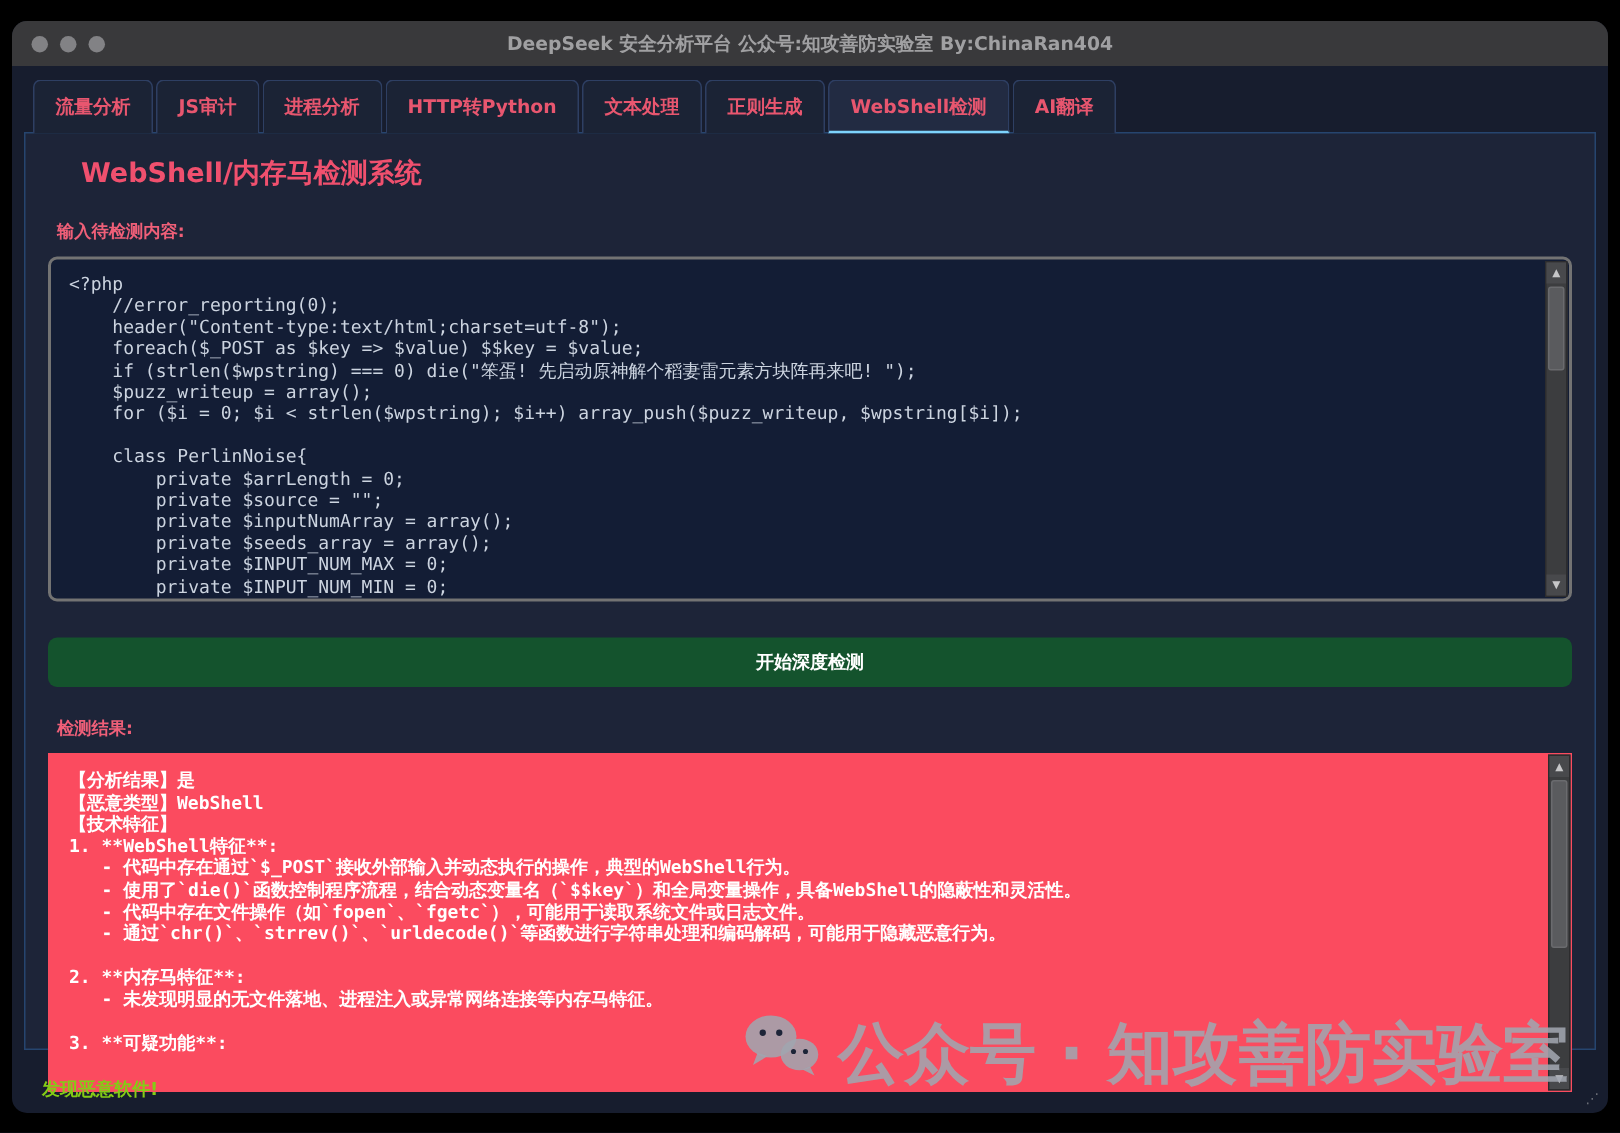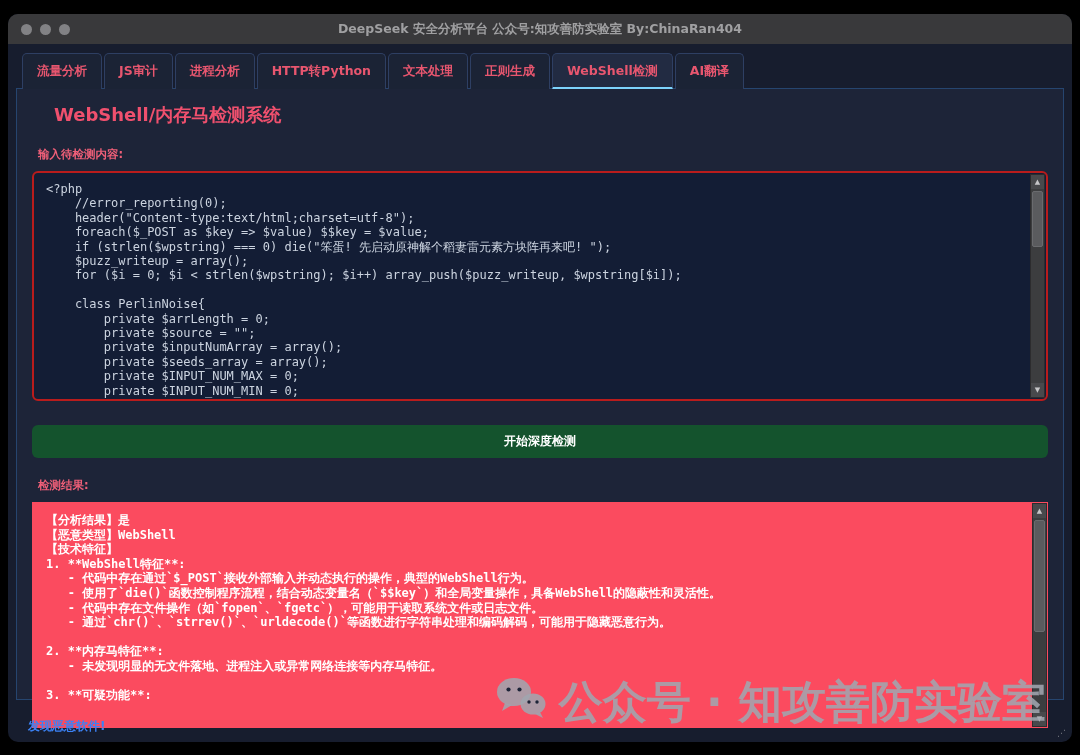--- a/index.html
+++ b/index.html
@@ -25,21 +25,21 @@
   .tab.active { background:#222b42; border-bottom:2px solid #7dd3fc; padding-bottom:7px; }
 
   
   .pane { position:absolute; left:8px; right:8px; top:74px; bottom:42px;
           background:#1d2438; border:1px solid #26456f; padding:0 15px; }
 
   .page-title { color:#f0506e; font-size:18px; font-weight:bold; margin:14px 0 0 22px; }
   .field-label { color:#ef5f78; font-size:11.5px; font-weight:bold; margin:20px 0 0 6px; }
 
   .codebox { position:relative; margin-top:9px; height:230px;
-             background:#131d35; border:2px solid #b91c1c; border-radius:6px;
+             background:#131d35; border:2px solid #737373; border-radius:6px;
              overflow:hidden; }
   .codebox pre { font-family:"DejaVu Sans Mono", monospace; font-size:12px;
                  line-height:14.4px; color:#ccd4e0; padding:9px 28px 0 12px;
                  white-space:pre; }
 
   .detect-btn { display:flex; align-items:center; justify-content:center;
                 margin-top:24px; height:33px; width:100%;
                 background:#14532d; border:none; border-radius:6px;
                 color:#fff; font-size:12px; font-weight:bold;
                 font-family:"DejaVu Sans", sans-serif; cursor:pointer; }
@@ -56,21 +56,21 @@
   .sbtn { position:absolute; left:0; width:13px; height:14px; background:#48494c;
           display:flex; align-items:center; justify-content:center;
           color:#c6c6c8; font-size:7px; cursor:pointer; }
   .sbtn.up { top:0; } .sbtn.down { bottom:0; }
   .sthumb { position:absolute; left:1px; width:11px; background:#5a5b5e;
             border:1px solid #6a6b6e; border-radius:2px; cursor:grab; }
   .thumb-code { top:16px; height:56px; }
   .thumb-result { top:16px; height:112px; }
 
   .statusbar { position:absolute; left:20px; bottom:7px;
-               color:#3b82f6; font-size:12px; font-weight:bold; }
+               color:#84cc16; font-size:12px; font-weight:bold; }
 
   
   .watermark { position:absolute; right:26px; bottom:10px; z-index:5;
                display:flex; align-items:center; gap:12px;
                color:rgba(160,165,175,0.88); font-size:44px; font-weight:bold;
                pointer-events:none; }
 
   .grip { position:absolute; right:5px; bottom:4px; z-index:6;
           color:rgba(170,170,175,0.6); font-size:9px; letter-spacing:1px; }
 </style>

